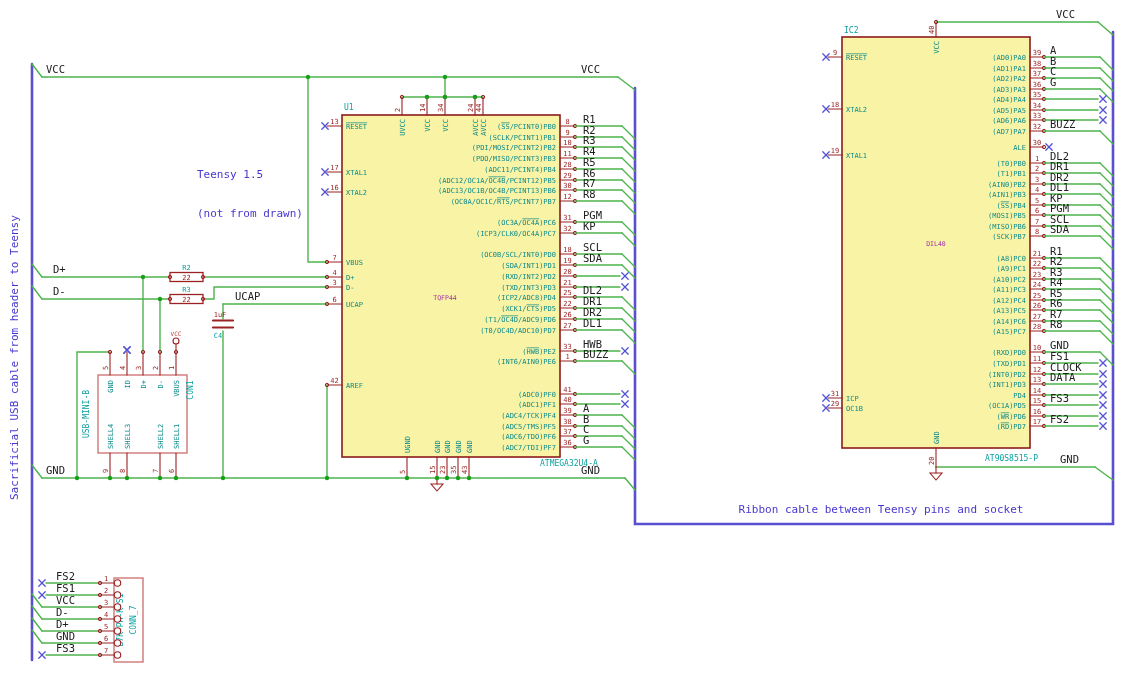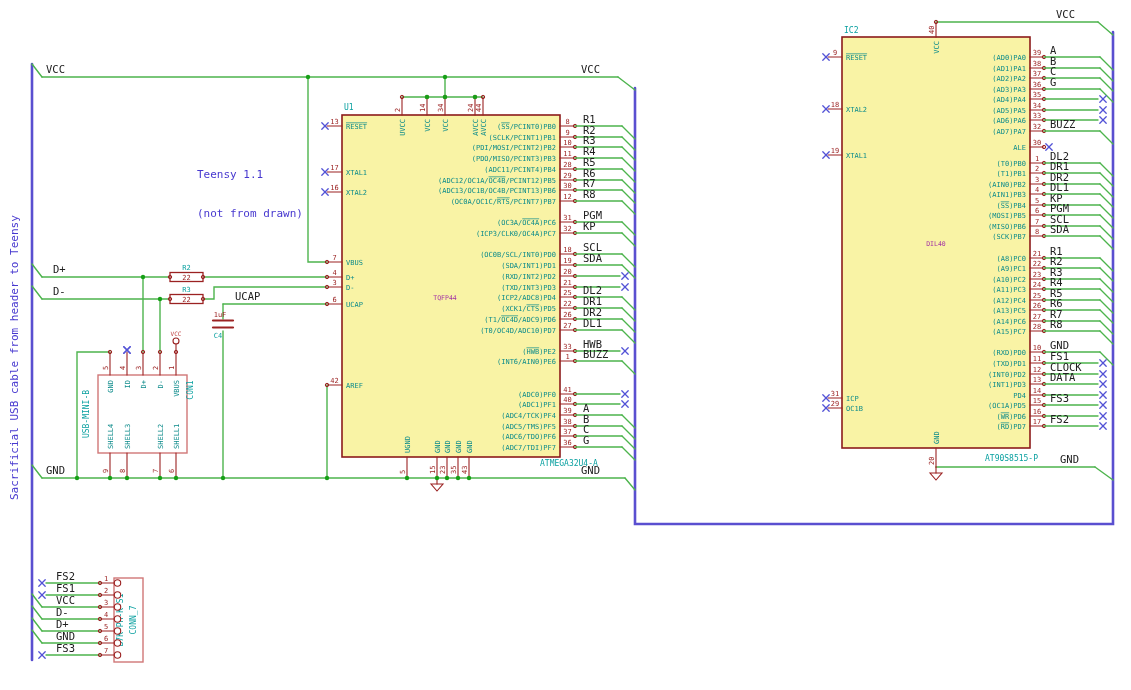--- a/index.html
+++ b/index.html
@@ -710,17 +710,18 @@
       <text x="581" y="73" font-size="10.5" fill="#202020" text-anchor="start"><tspan>VCC</tspan></text>
       <text x="46" y="474" font-size="10.5" fill="#202020" text-anchor="start"><tspan>GND</tspan></text>
       <text x="581" y="474" font-size="10.5" fill="#202020" text-anchor="start"><tspan>GND</tspan></text>
       <text x="53" y="273" font-size="10.5" fill="#202020" text-anchor="start"><tspan>D+</tspan></text>
       <text x="53" y="295" font-size="10.5" fill="#202020" text-anchor="start"><tspan>D-</tspan></text>
       <text x="235" y="300" font-size="10.5" fill="#202020" text-anchor="start"><tspan>UCAP</tspan></text>
       <text x="1056" y="18" font-size="10.5" fill="#202020" text-anchor="start"><tspan>VCC</tspan></text>
       <text x="1060" y="463" font-size="10.5" fill="#202020" text-anchor="start"><tspan>GND</tspan></text>
     </svg>
   <div class="note" id="note-teensy">
-    <div>Teensy 1.1</div>
+    <div>Teensy 1.5</div>
     <div>(not from drawn)</div>
   </div>
+  <div class="note" id="note-ribbon">Ribbon cable between Teensy pins and socket</div>
   <div class="note" id="note-usb">Sacrificial USB cable from header to Teensy</div>
 </div>
 
 </body></html>

